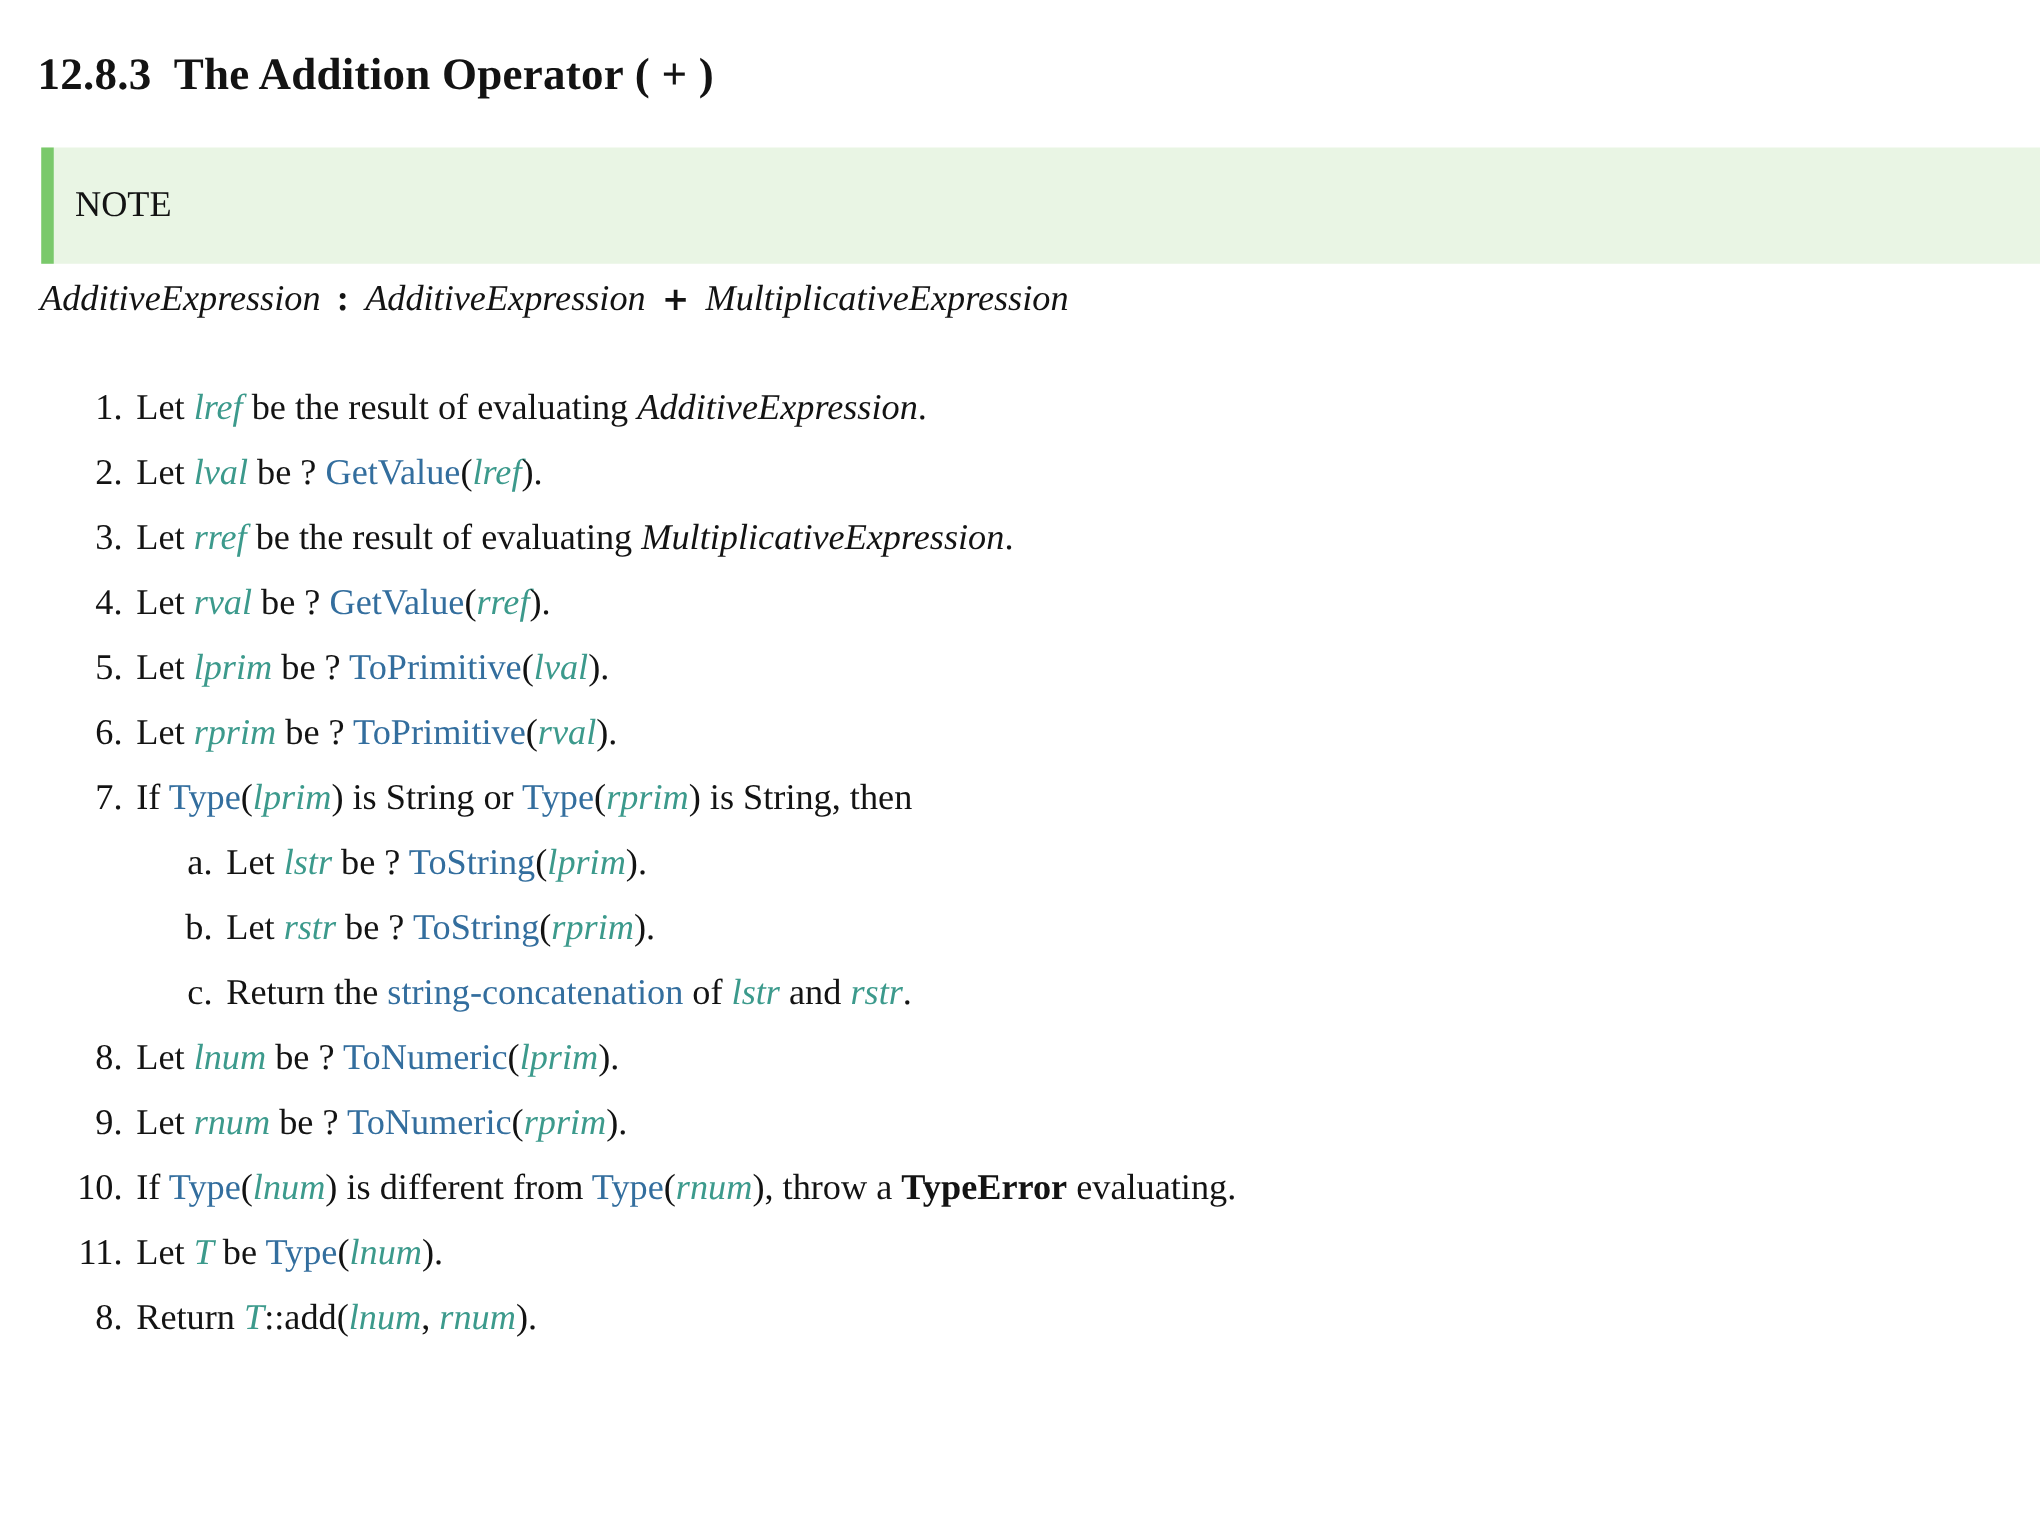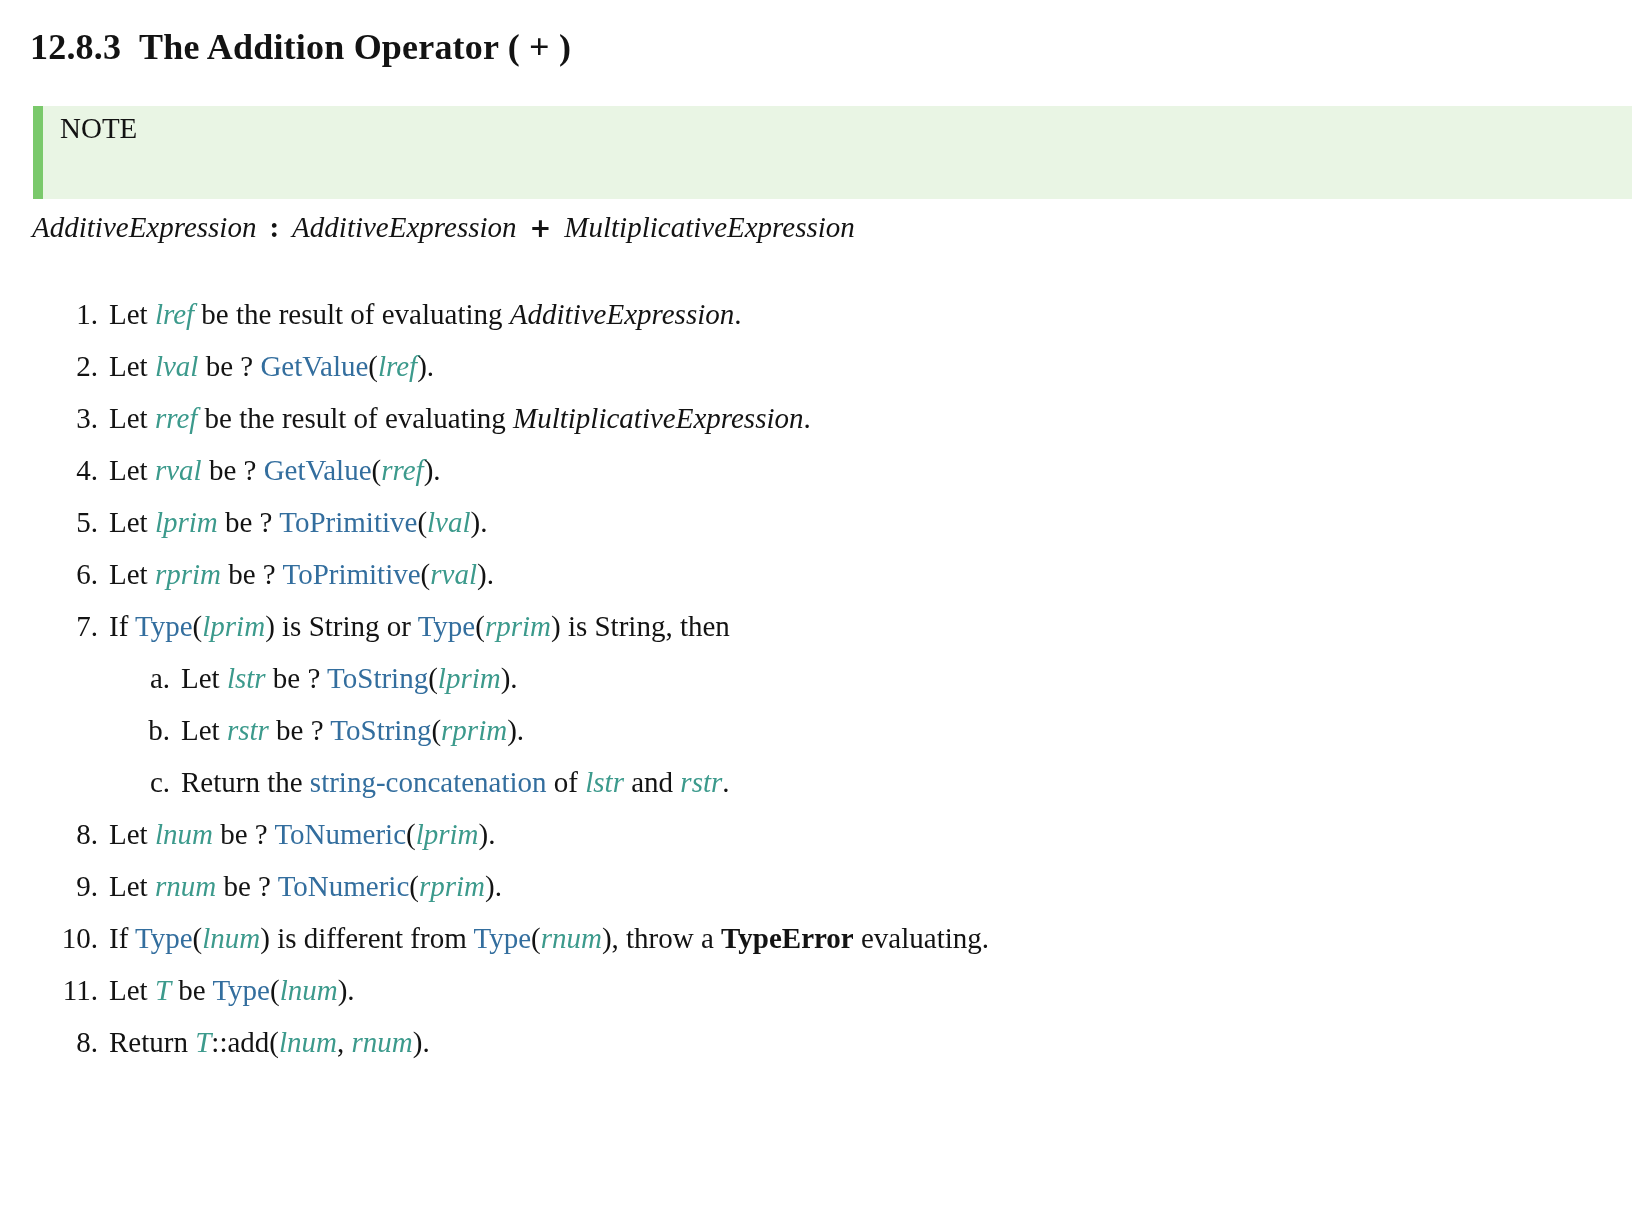--- a/index.html
+++ b/index.html
@@ -6,32 +6,33 @@
     margin: 0;
     padding: 0;
     background: #ffffff;
     color: var(--text, #131313);
     font-family: "Liberation Serif", "DejaVu Serif", serif;
   }
   .page {
     width: 1632px;
     height: 1226px;
     box-sizing: border-box;
-    padding: 18px 0 0 30px;
+    padding: 30px 0 0 30px;
     overflow: hidden;
   }
   h1.sec-heading {
     font-size: 36px;
     font-weight: 700;
     margin: 8px 0 0 0;
     white-space: pre-wrap;
     letter-spacing: 0.2px;
   }
   .note {
     display: flex;
+    align-items: center;
     margin: 38px 0 0 3px;
     min-height: 93px;
     box-sizing: border-box;
     background: var(--note-bg, #e9f5e4);
     border-left: 10px solid var(--note-border, #7ac96b);
     padding: 6px 24px 6px 17px;
     font-size: 29px;
     gap: 41px;
   }
   .note-label {

